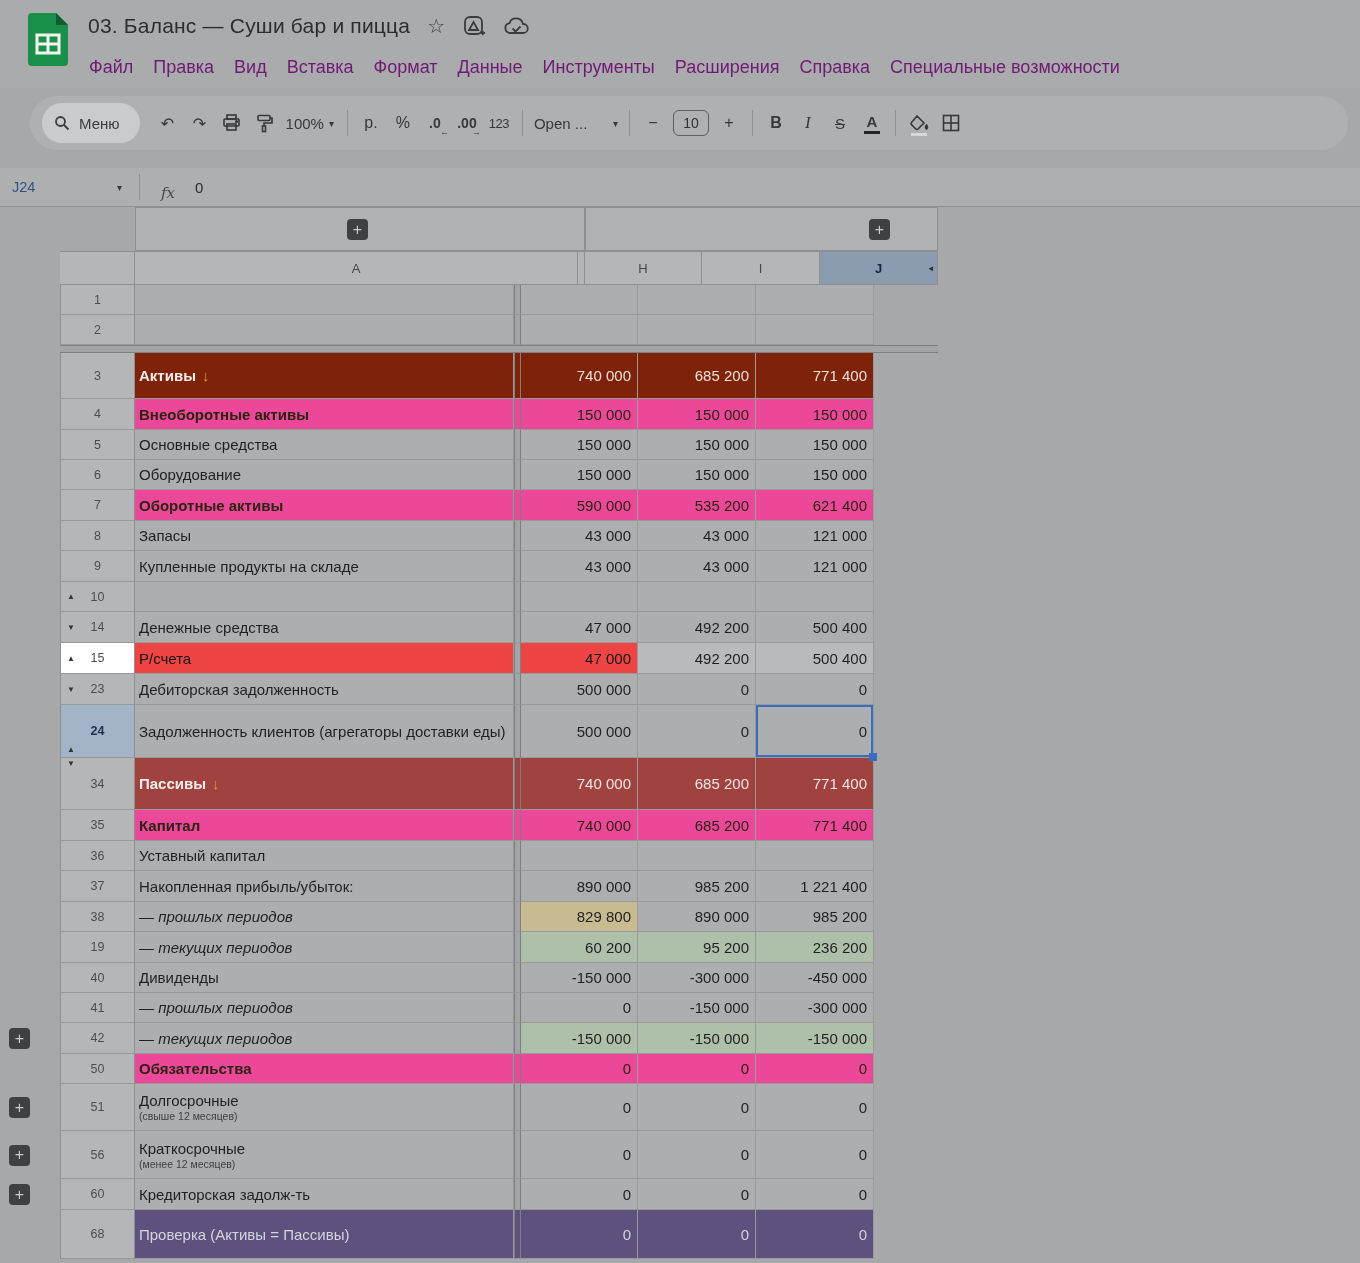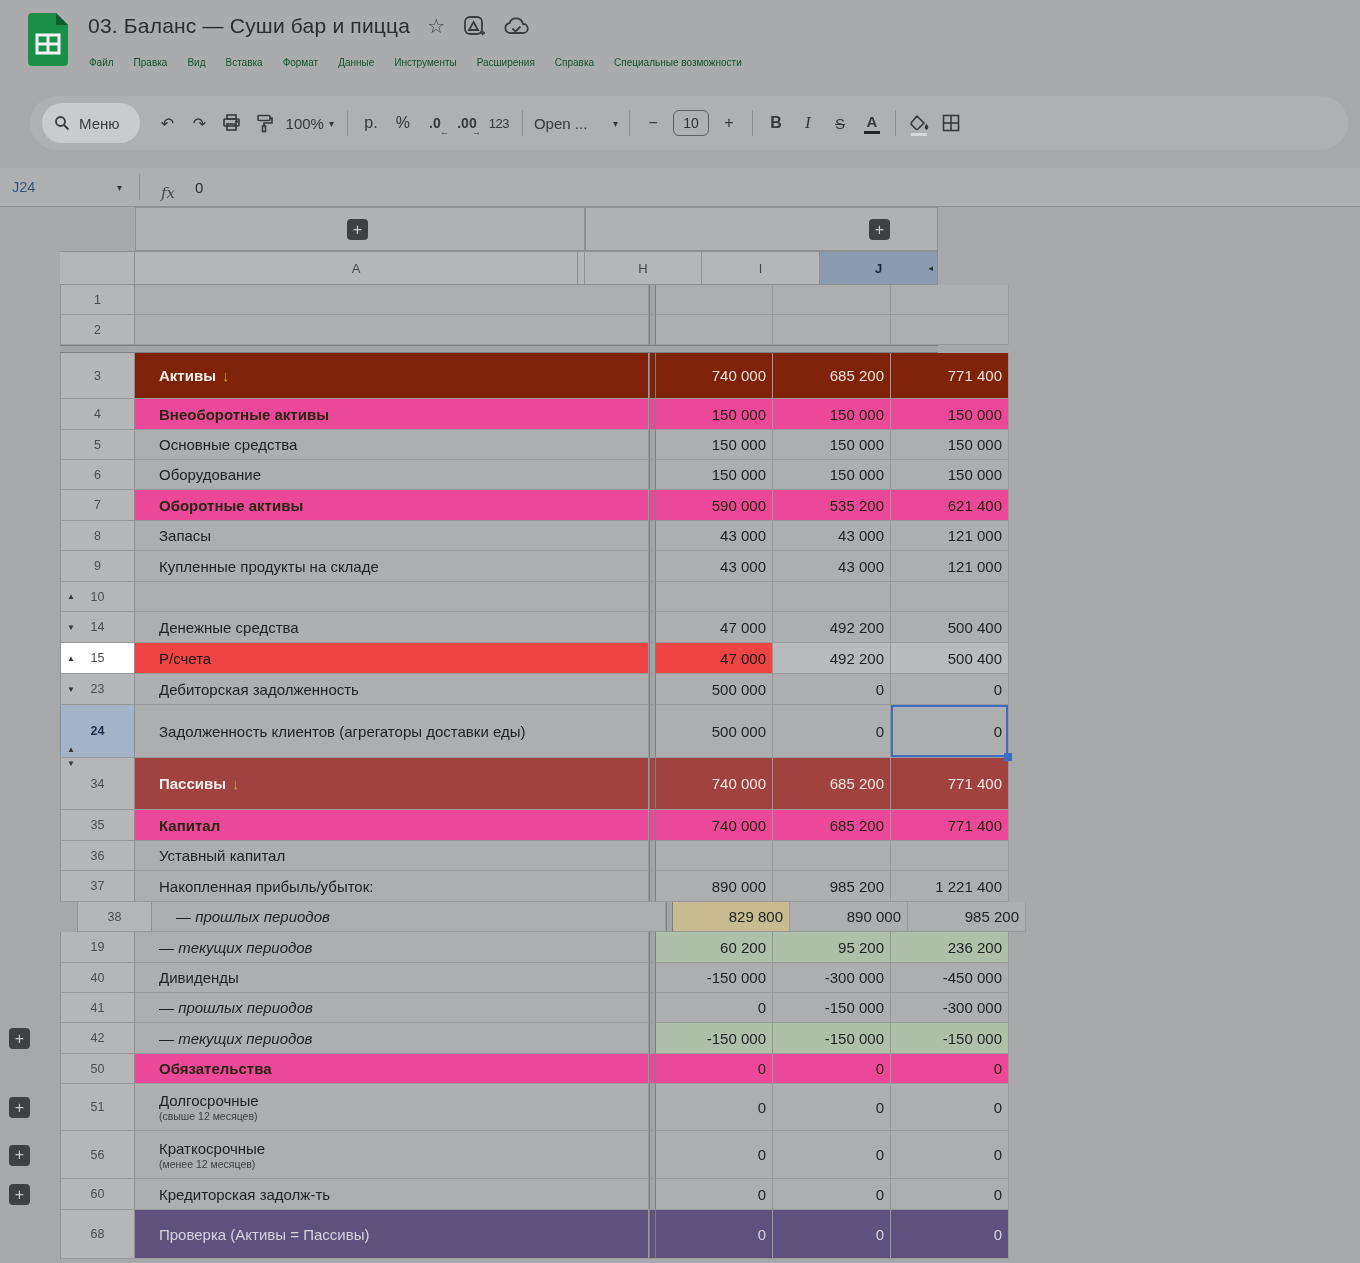--- a/index.html
+++ b/index.html
@@ -6,21 +6,21 @@
   html,body { width:1360px; height:1263px; overflow:hidden; }
   body { background:#a7a8a9; font-family:"Liberation Sans", sans-serif; position:relative; }
 
   
   .appbar { position:absolute; top:0; left:0; right:0; height:88px; background:#aaabac; }
   .sheets-logo { position:absolute; left:28px; top:13px; }
   .title-row { position:absolute; left:88px; top:14px; display:flex; align-items:center; gap:17px; }
   .doc-title { font-size:21px; color:#2c2d2f; letter-spacing:.2px; }
   .title-ic { font-size:20px; color:#3a3c3e; display:flex; align-items:center; }
   .menubar { position:absolute; left:79px; top:52px; display:flex; }
-  .menubar span { font-size:10px; color:#14532d; padding:5px 10px; border-radius:6px; cursor:default; }
+  .menubar span { font-size:18px; color:#701a75; padding:5px 10px; border-radius:6px; cursor:default; }
 
   
   .toolbar { position:absolute; top:96px; left:30px; width:1318px; height:54px;
              background:#afb0b2; border-radius:27px; display:flex; align-items:center; padding:0 10px; }
   .menu-pill { height:40px; background:#c9cbcd; border-radius:20px; padding:0 20px 0 12px;
                display:flex; align-items:center; gap:9px; font-size:15px; color:#3a3b3d; margin:0 12px 0 2px; }
   .tbtn { min-width:32px; height:36px; display:flex; align-items:center; justify-content:center;
           color:#36383a; font-size:16px; border-radius:6px; position:relative; }
   .sep { width:1px; height:26px; background:#8f9192; margin:0 7px; flex:none; }
   .caret { font-size:10px; color:#36383a; margin-left:5px; }
@@ -54,21 +54,21 @@
              display:flex; align-items:center; justify-content:center; font-size:16px; line-height:1; }
   .gutter .plusbtn { margin-left:9px; }
   .numcell { width:75px; flex:none; background:#b5b6b7; border-left:1px solid #8e8f91; border-right:1px solid #8e8f91;
              border-bottom:1px solid #98999b; display:flex; align-items:center; justify-content:center;
              font-size:12.5px; color:#4c4d4f; position:relative; }
   .marker { position:absolute; left:6px; font-size:8px; color:#333436; }
   .marker.pos-bottom { bottom:3px; top:auto; }
   .marker.pos-top { top:1px; }
   .cell { border-right:1px solid #98999b; border-bottom:1px solid #98999b; font-size:15px;
           color:#1f2022; background:#adaeaf; display:flex; align-items:center; position:relative; }
-  .lab { width:514px; flex:none; padding-left:24px; flex-direction:column; align-items:flex-start; justify-content:center; }
+  .lab { width:379px; flex:none; padding-left:4px; flex-direction:column; align-items:flex-start; justify-content:center; }
   .lab .sub { font-size:10.5px; color:#3e3f41; margin-top:1px; }
   .divc { width:7px; flex:none; background:#a3a4a5; border-left:1px solid #7e7f80; border-right:1px solid #7e7f80;
           border-bottom:1px solid #98999b; }
   .val { justify-content:flex-end; padding-right:6px; }
   .w-h { width:117px; flex:none; } .w-i { width:118px; flex:none; } .w-j { width:118px; flex:none; }
 
   
   .stripbox { background:#b0b1b3; border:1px solid #8e8f91; position:relative; }
   .hdr { background:#b5b6b7; border-right:1px solid #8e8f91; border-bottom:1px solid #8e8f91; border-top:1px solid #8e8f91;
          display:flex; align-items:center; justify-content:center; font-size:13px; color:#46474a; position:relative; }
@@ -481,21 +481,21 @@
         <span>37</span>
       </div>
       <div class="cell lab">
         <div><span>Накопленная прибыль/убыток:</span></div>
       </div>
       <div class="divc"></div>
       <div class="cell val w-h">890 000</div>
       <div class="cell val w-i">985 200</div>
       <div class="cell val w-j">1 221 400</div>
     </div>
-    <div class="grow" style="height: 30px; margin-left: 17px;">
+    <div class="grow" style="height: 30px;">
       <div class="gutter"></div>
       <div class="numcell">
         <span>38</span>
       </div>
       <div class="cell lab italic">
         <div><span>— прошлых периодов</span></div>
       </div>
       <div class="divc"></div>
       <div class="cell val w-h v-tan">829 800</div>
       <div class="cell val w-i">890 000</div>

